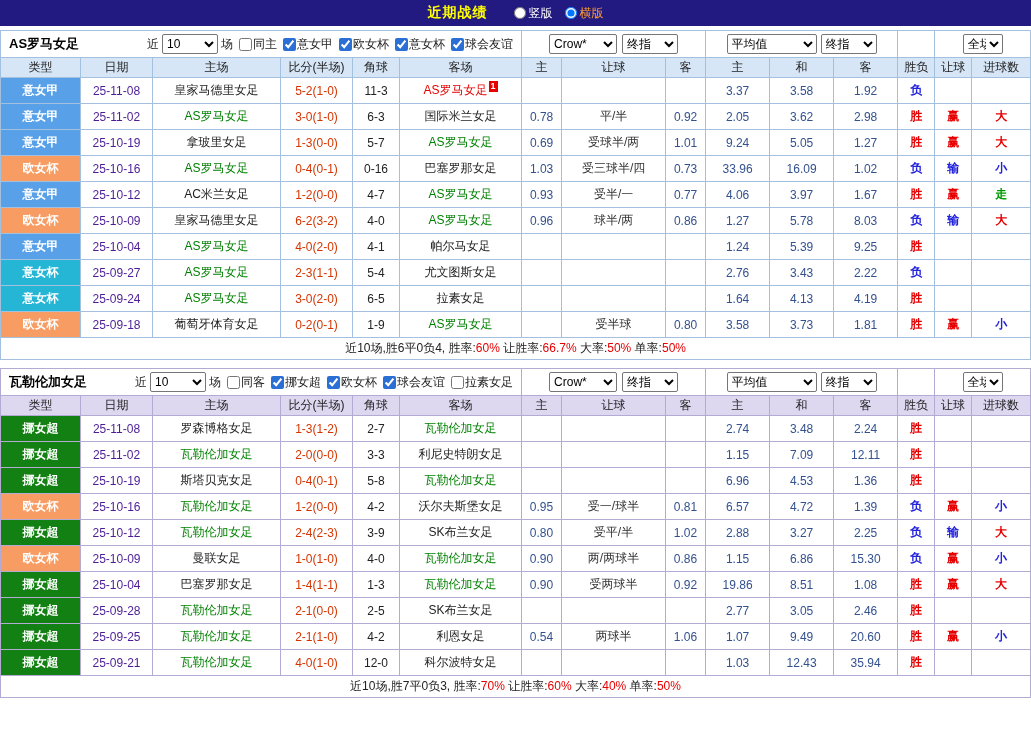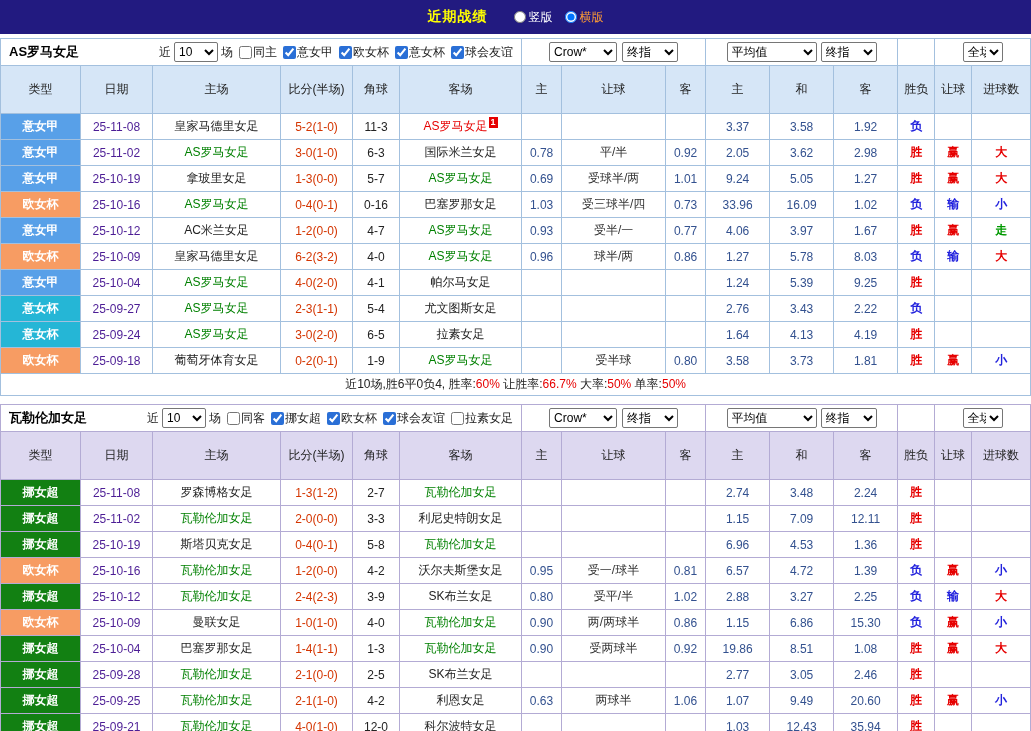--- a/index.html
+++ b/index.html
@@ -1,40 +1,40 @@
 <!DOCTYPE html>
 <html style="--topbar: #221a80; --title: #ffff00; --win: #e60000; --lose: #2222dd; --walk: #009900; --score: #d43500; --odds: #33518f; --focus: #008000; --alert: #e60000;"><head>
 <meta charset="utf-8">
 <style>
 *{box-sizing:border-box;margin:0;padding:0}
 html,body{background:#fff}
 body{width:1031px;font-family:"Liberation Sans","DejaVu Sans",sans-serif;font-size:12px;color:#222}
-.topbar{height:34px;background:var(--topbar,#221a80);display:flex;align-items:center;justify-content:center;gap:26px}
+.topbar{height:26px;background:var(--topbar,#221a80);display:flex;align-items:center;justify-content:center;gap:26px}
 .topbar .title{color:var(--title,#ffff00);font-weight:bold;font-size:14px;letter-spacing:1px}
 .vopts{display:inline-flex;align-items:center;gap:12px}
 .vopt{display:inline-flex;align-items:center;gap:3px;color:#fff;font-size:12px;cursor:pointer}
 .vopt input{width:12px;height:12px;margin:0}
 .vopt .sel{color:#ff9c33}
 .section{margin-top:4px}
 .section + .section{margin-top:8px}
 table.grid{border-collapse:collapse;table-layout:fixed;width:1030px}
 .grid td{border:1px solid var(--bd,#a3c0de);text-align:center;height:26px;padding:0 2px;overflow:hidden;white-space:nowrap;vertical-align:middle}
 tr.sec-head td{height:27px;background:#fff}
 .head-flex{display:flex;align-items:center;justify-content:space-between;padding:0 6px}
 .team-title{font-weight:bold;font-size:13px;color:#000}
 .filter{display:inline-flex;align-items:center;gap:3px}
 .filter .cb{display:inline-flex;align-items:center;gap:1px;margin-left:3px;cursor:pointer}
 .filter input[type=checkbox]{width:13px;height:13px;accent-color:#2a6fd6;margin:0}
 select{font-size:12px;height:20px;border:1px solid #767676;background:#fff;border-radius:2px;font-family:inherit;color:#000}
-.sel-count{width:44px}
+.sel-count{width:56px}
 .sel-src{width:68px;margin-right:5px}
 .sel-time{width:56px}
 .sel-avg{width:90px;margin-right:4px}
 .sel-scope{width:40px}
-tr.col-head td{background:var(--hbg,#d6e6f7);height:48px;color:#222}
+tr.col-head td{background:var(--hbg,#d6e6f7);height:20px;color:#222}
 td.type{color:#fff;font-weight:bold}
 td.date{color:#4c1d95}
 td.team{color:#222}
 td.team.focus{color:var(--focus,#008000)}
 td.team.alert{color:var(--alert,#e60000)}
 td.score{color:var(--score,#d43500)}
 td.corner{color:#222}
 td.odds{color:var(--odds,#33518f)}
 td.hd{color:#333}
 td.r{color:var(--win,#e60000);font-weight:bold}
@@ -526,21 +526,21 @@
           <td></td>
           <td></td>
         </tr>
         <tr>
           <td class="type" style="background: rgb(18, 128, 18);">挪女超</td>
           <td class="date">25-09-25</td>
           <td class="team focus">瓦勒伦加女足</td>
           <td class="score">2-1(1-0)</td>
           <td class="corner">4-2</td>
           <td class="team ">利恩女足</td>
-          <td class="odds">0.63</td>
+          <td class="odds">0.54</td>
           <td class="hd">两球半</td>
           <td class="odds">1.06</td>
           <td class="odds">1.07</td>
           <td class="odds">9.49</td>
           <td class="odds">20.60</td>
           <td class="r">胜</td>
           <td class="r">赢</td>
           <td class="b">小</td>
         </tr>
         <tr>

